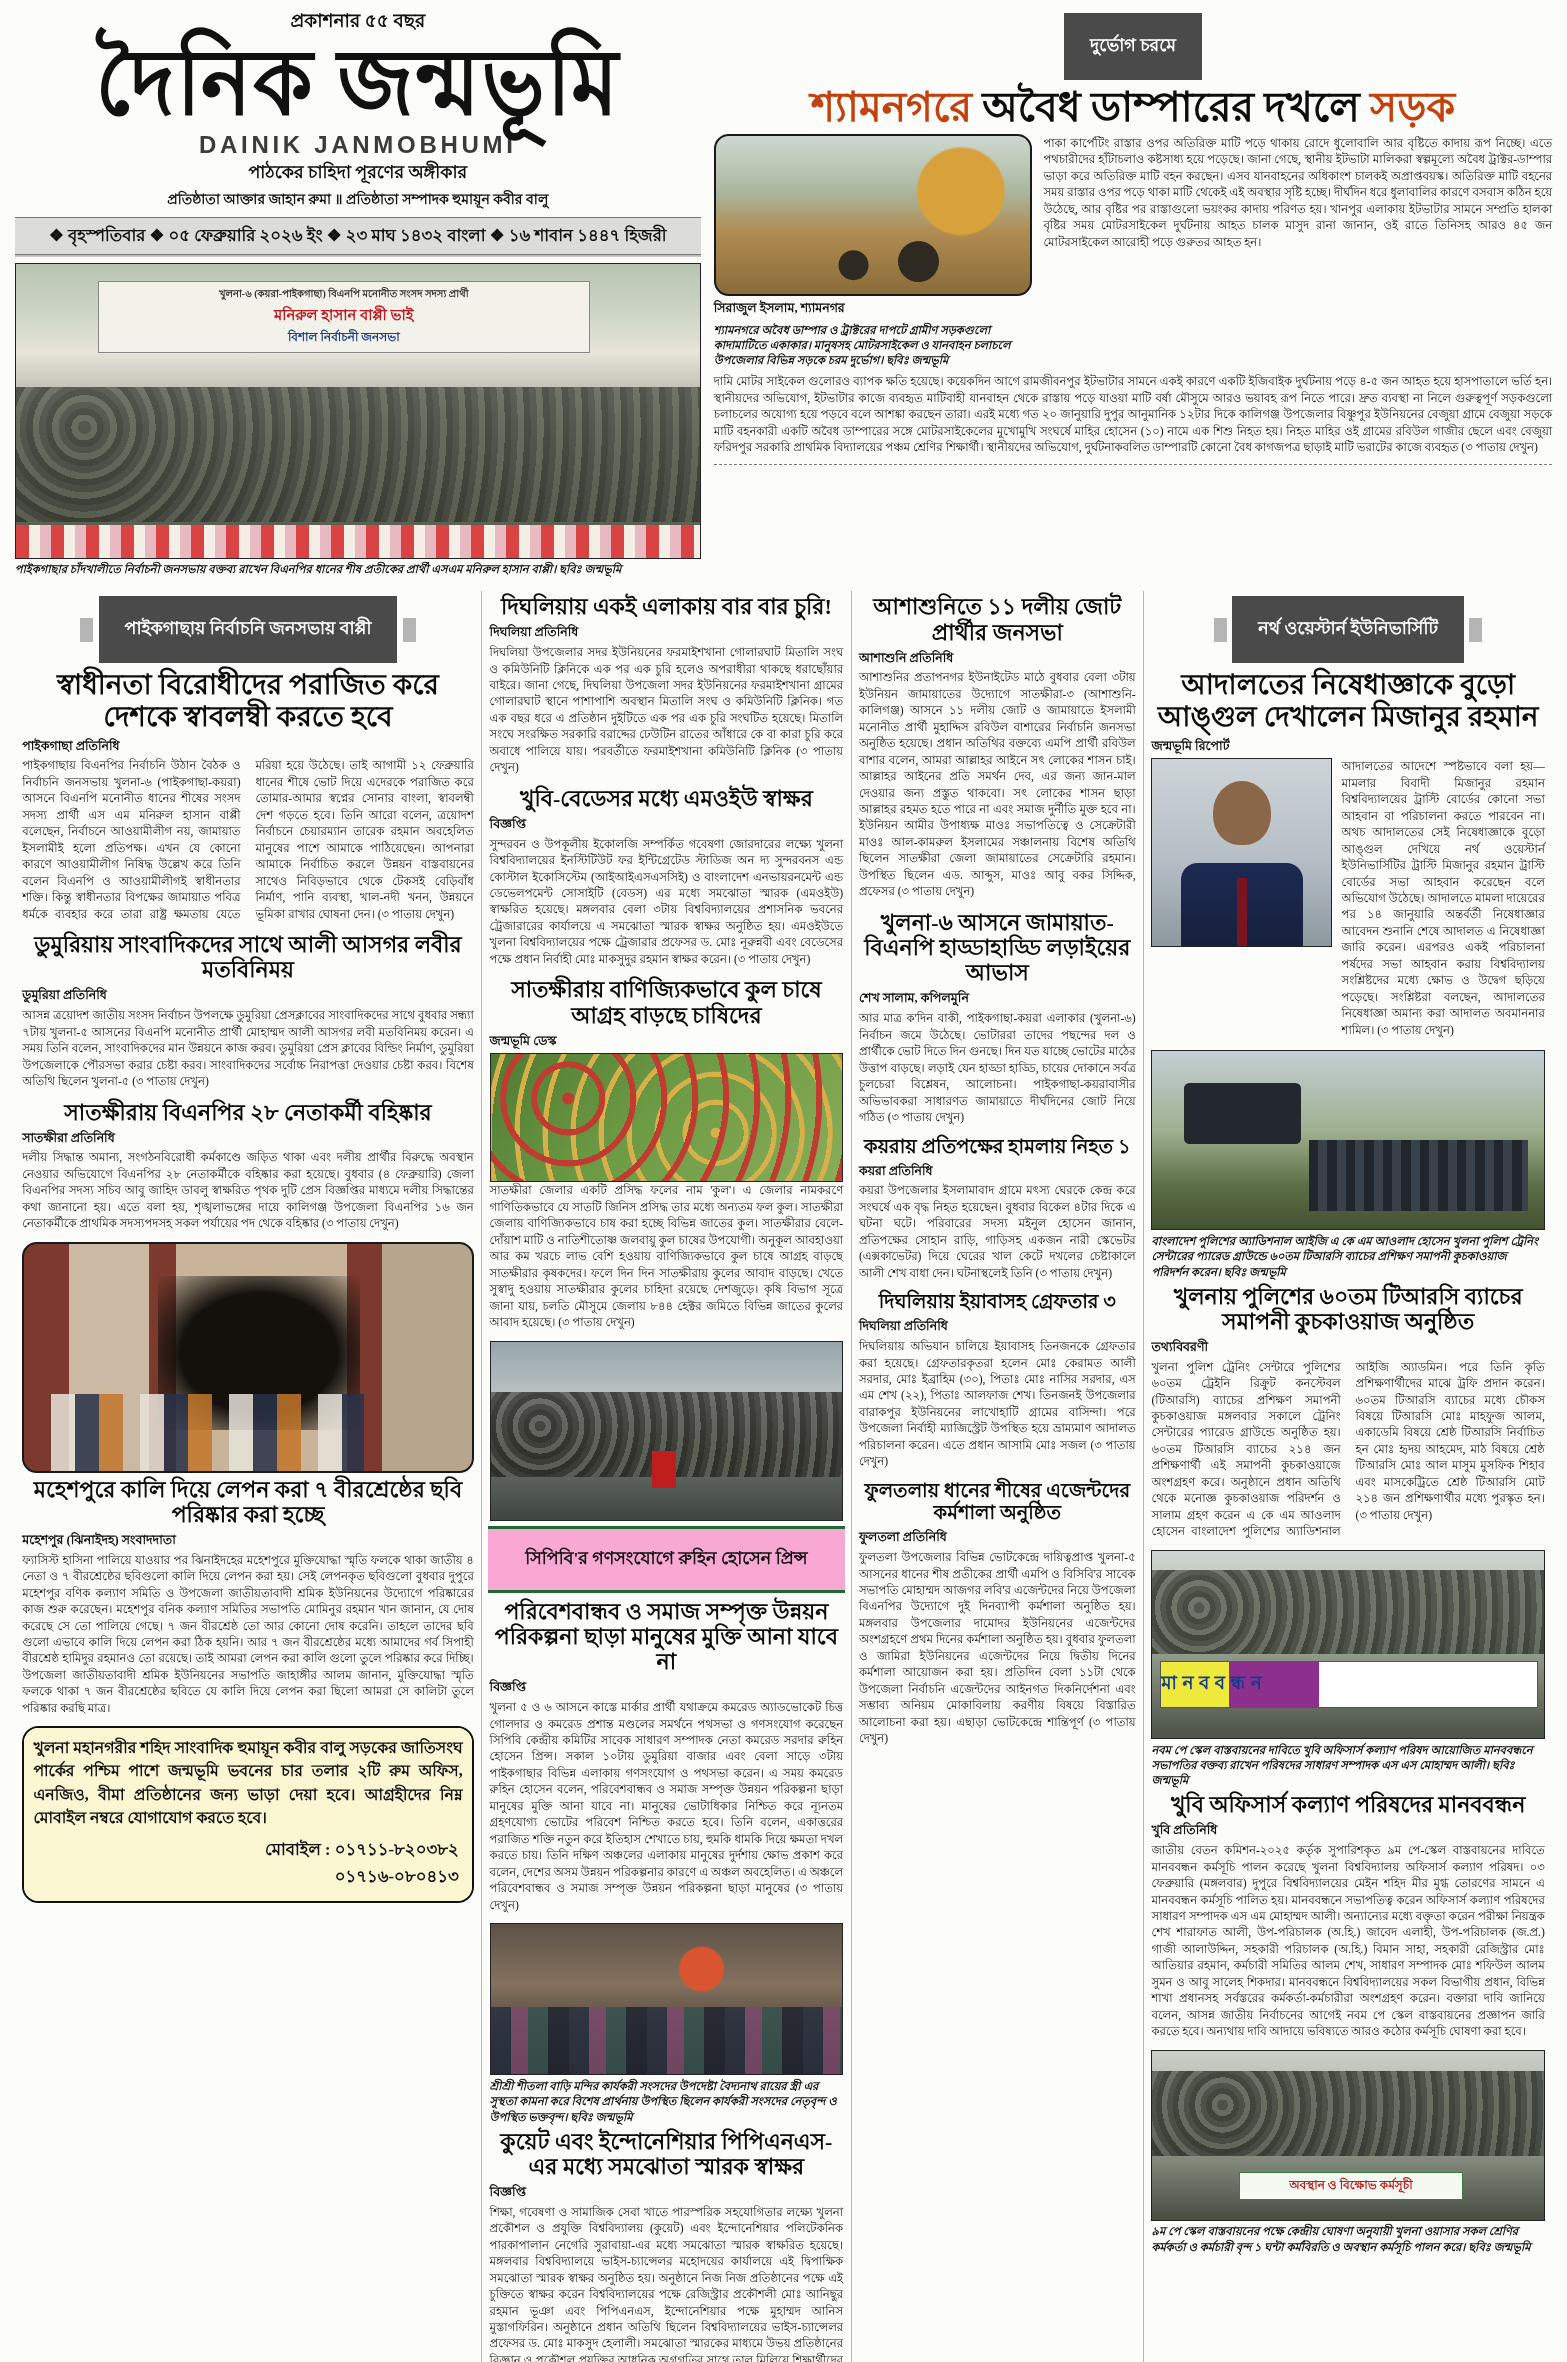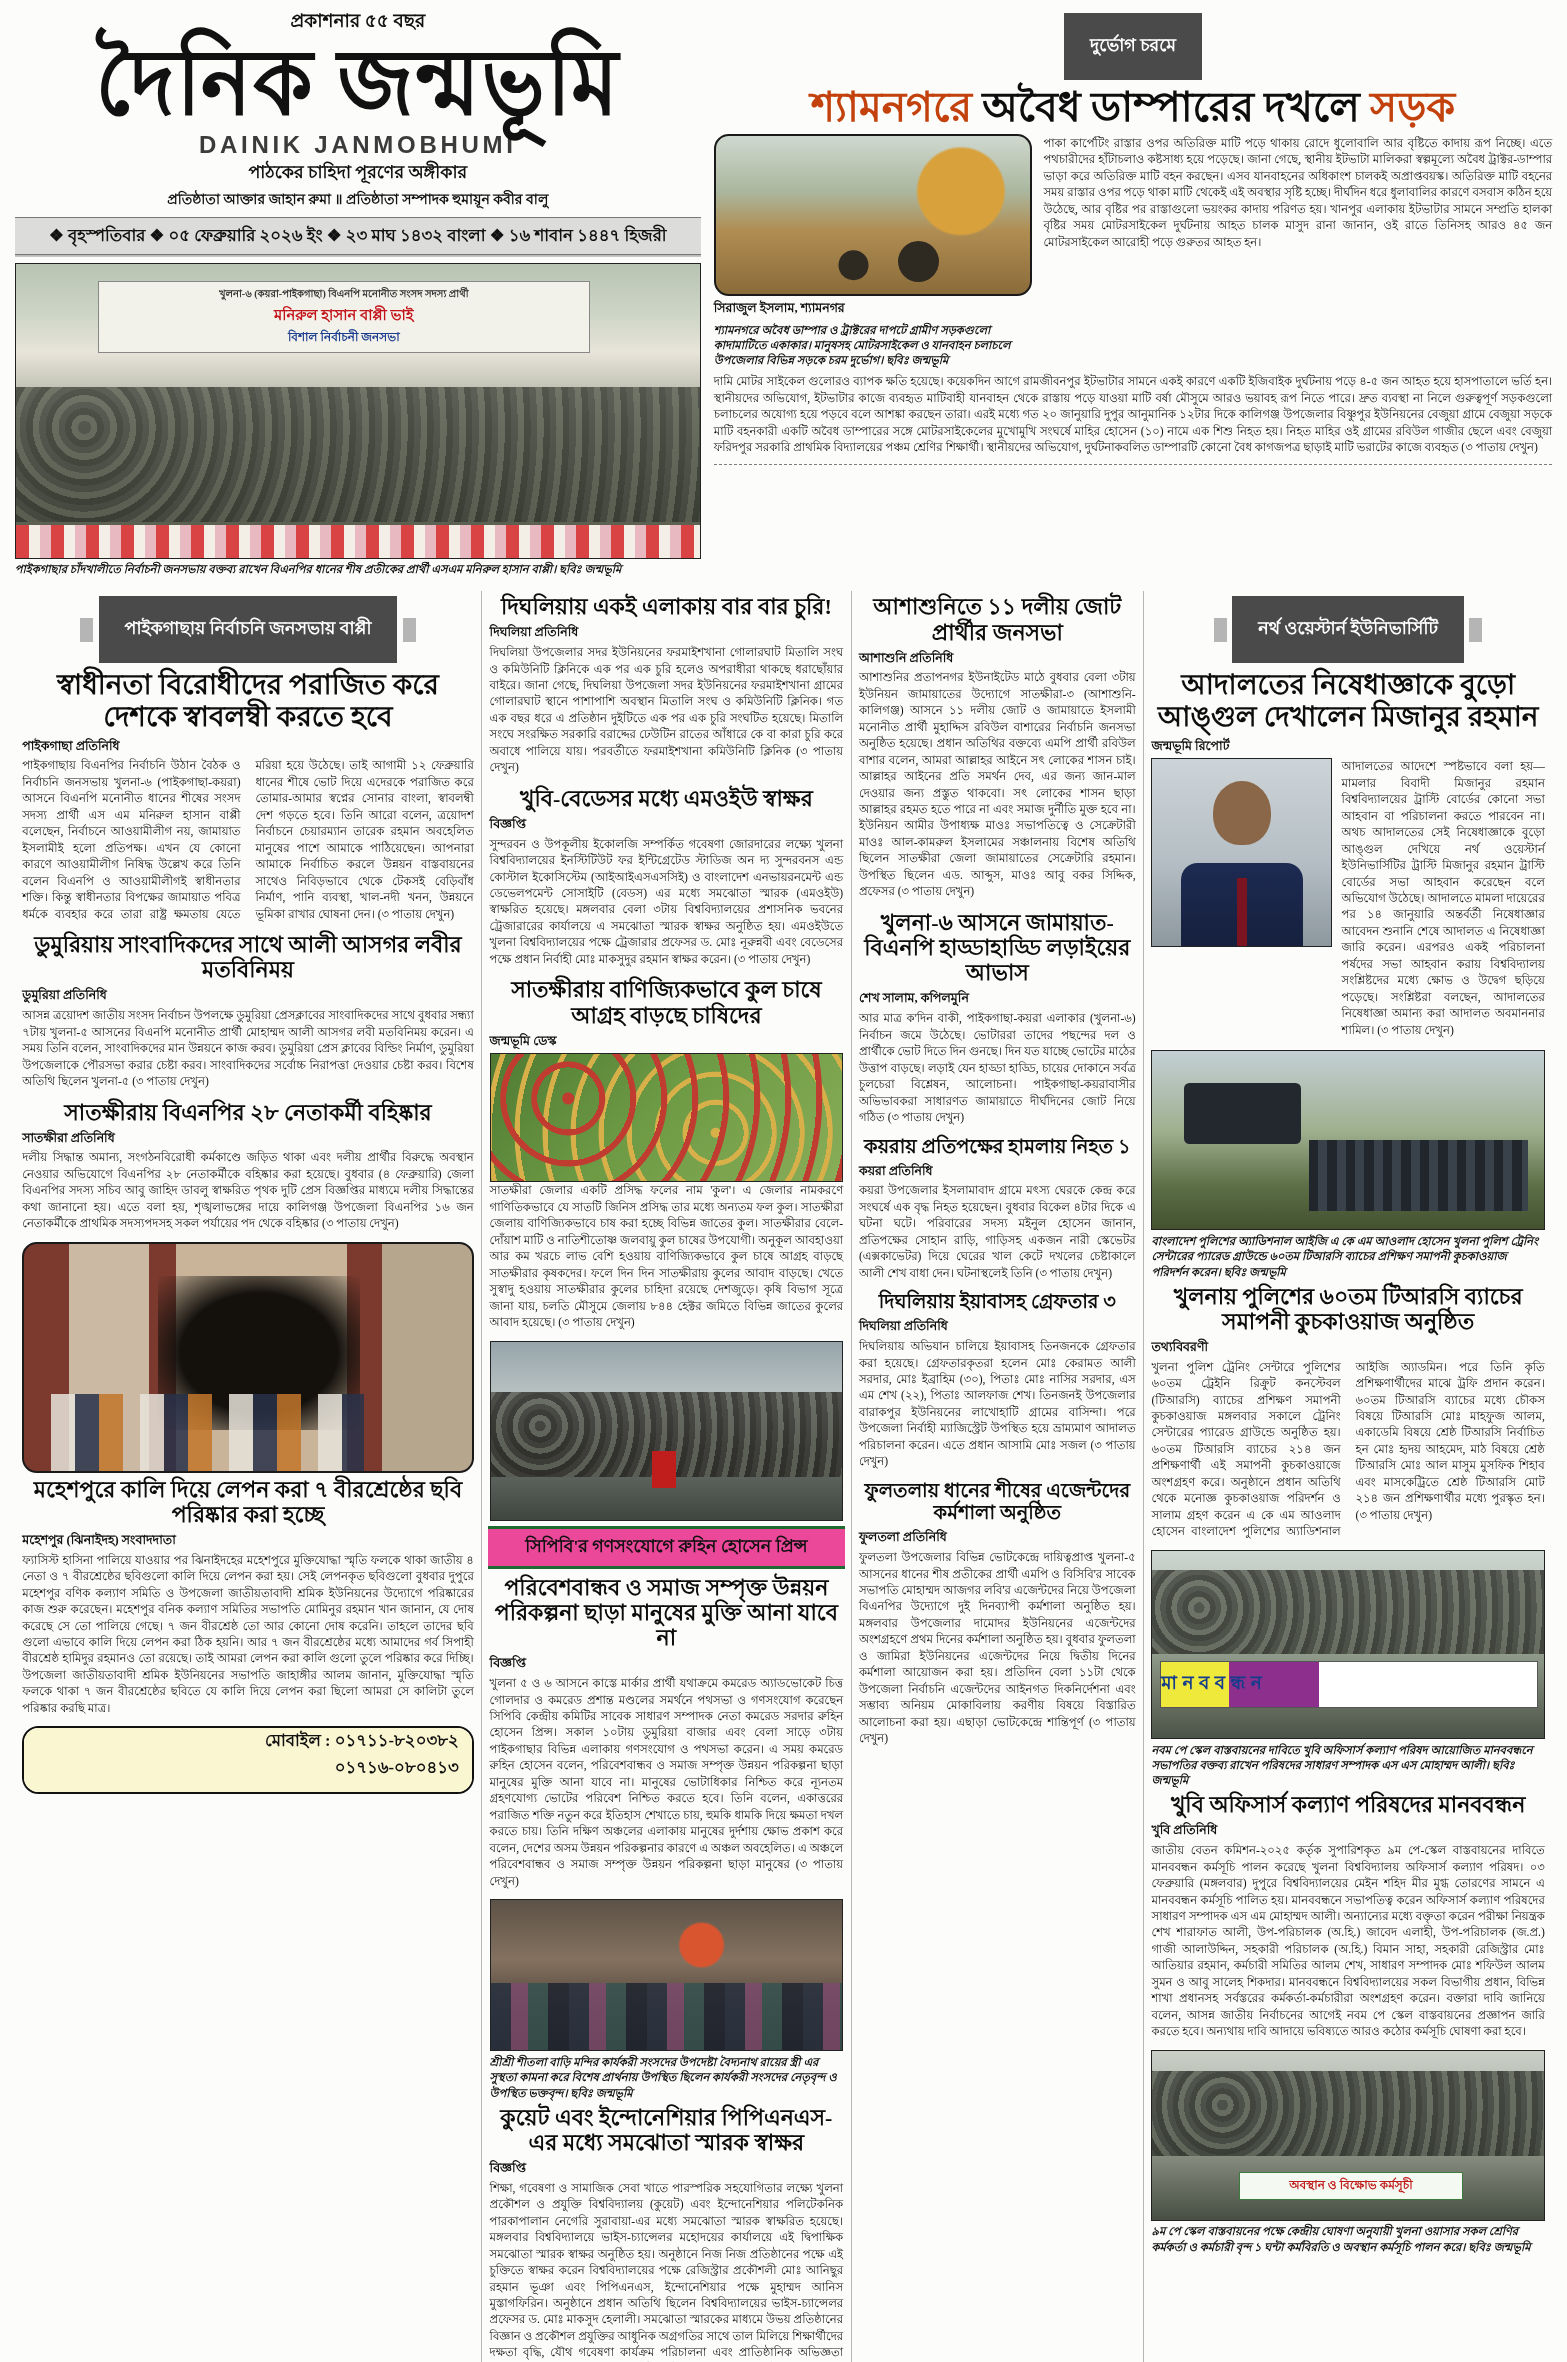--- a/index.html
+++ b/index.html
@@ -15,22 +15,22 @@
   .byline{font-weight:bold;font-size:12.5px;margin:2.8px 0 0.9px 0;}
   .body{font-size:11.6px;line-height:1.42;text-align:justify;margin:1.8px 0;}
   .caption{font-size:11.4px;line-height:1.35;font-weight:bold;font-style:italic;margin:3.7px 0;}
   .cols2{column-count:2;column-gap:14.8px;}
   .red{color:#c2410c;}
   
   .kicker{display:flex;align-items:center;justify-content:center;gap:5.5px;margin:5.5px 0;}
   .kick-end{width:13px;height:24px;background:#b5b5b5;display:inline-block;}
   .kick-label{background:#4a4a4a;color:#fff;font-weight:bold;font-size:17.5px;
               padding:19px 26px;white-space:nowrap;}
-  .kicker.cpb .kick-label{background:#ec4899;color:#111;border-top:3.7px solid #1d6b30;
-              border-bottom:3.7px solid #1d6b30;padding:4px 37px;}
+  .kicker.cpb .kick-label{background:#f9a8d4;color:#111;border-top:3.7px solid #1d6b30;
+              border-bottom:3.7px solid #1d6b30;padding:16px 37px;}
   .kicker.cpb .kick-end{background:#222;height:11px;}
   
   .hdr-row{display:flex;gap:13px;}
   .mast-col{width:45%;}
   .lead-col{width:55%;}
   .mast-center{text-align:center;}
   .anniv{font-size:18.5px;font-weight:bold;}
   .logo{font-size:85px;font-weight:900;line-height:1.02;letter-spacing:1.8px;
         transform:scaleY(1.08);margin:1.8px 0 3.7px 0;}
   .latin{font-family:"Liberation Sans","DejaVu Sans",sans-serif;font-weight:bold;
@@ -198,20 +198,21 @@
         <div class="photo rounded ph-mural">
           <div class="smudge"></div>
           <div class="people"></div>
         </div>
         <h3 class="hl md">মহেশপুরে কালি দিয়ে লেপন করা ৭ বীরশ্রেষ্ঠের ছবি পরিষ্কার করা হচ্ছে</h3>
         <div class="byline">মহেশপুর (ঝিনাইদহ) সংবাদদাতা</div>
         <p class="body">ফ্যাসিস্ট হাসিনা পালিয়ে যাওয়ার পর ঝিনাইদহের মহেশপুরে মুক্তিযোদ্ধা স্মৃতি ফলকে থাকা জাতীয় ৪ নেতা ও ৭ বীরশ্রেষ্ঠের ছবিগুলো কালি দিয়ে লেপন করা হয়। সেই লেপনকৃত ছবিগুলো বুধবার দুপুরে মহেশপুর বণিক কল্যাণ সমিতি ও উপজেলা জাতীয়তাবাদী শ্রমিক ইউনিয়নের উদ্যোগে পরিষ্কারের কাজ শুরু করেছেন। মহেশপুর বনিক কল্যাণ সমিতির সভাপতি মোমিনুর রহমান খান জানান, যে দোষ করেছে সে তো পালিয়ে গেছে। ৭ জন বীরশ্রেষ্ঠ তো আর কোনো দোষ করেনি। তাহলে তাদের ছবি গুলো এভাবে কালি দিয়ে লেপন করা ঠিক হয়নি। আর ৭ জন বীরশ্রেষ্ঠের মধ্যে আমাদের গর্ব সিপাহী বীরশ্রেষ্ঠ হামিদুর রহমানও তো রয়েছে। তাই আমরা লেপন করা কালি গুলো তুলে পরিষ্কার করে দিচ্ছি। উপজেলা জাতীয়তাবাদী শ্রমিক ইউনিয়নের সভাপতি জাহাঙ্গীর আলম জানান, মুক্তিযোদ্ধা স্মৃতি ফলকে থাকা ৭ জন বীরশ্রেষ্ঠের ছবিতে যে কালি দিয়ে লেপন করা ছিলো আমরা সে কালিটা তুলে পরিষ্কার করছি মাত্র।</p>
       </article>
 
       <aside class="ad">
+        <div class="ad-body">খুলনা মহানগরীর শহিদ সাংবাদিক হুমায়ূন কবীর বালু সড়কের জাতিসংঘ পার্কের পশ্চিম পাশে জন্মভূমি ভবনের চার তলার ২টি রুম অফিস, এনজিও, বীমা প্রতিষ্ঠানের জন্য ভাড়া দেয়া হবে। আগ্রহীদের নিম্ন মোবাইল নম্বরে যোগাযোগ করতে হবে।</div>
         <div class="ad-phone">মোবাইল : ০১৭১১-৮২০৩৮২
 ০১৭১৬-০৮০৪১৩</div>
       </aside>
     </div>
 
     <div class="col c2">
       <article class="story">
         <h3 class="hl md">দিঘলিয়ায় একই এলাকায় বার বার চুরি!</h3>
         <div class="byline">দিঘলিয়া প্রতিনিধি</div>
         <p class="body">দিঘলিয়া উপজেলার সদর ইউনিয়নের ফরমাইশখানা গোলারঘাট মিতালি সংঘ ও কমিউনিটি ক্লিনিকে এক পর এক চুরি হলেও অপরাধীরা থাকছে ধরাছোঁয়ার বাইরে। জানা গেছে, দিঘলিয়া উপজেলা সদর ইউনিয়নের ফরমাইশখানা গ্রামের গোলারঘাট স্থানে পাশাপাশি অবস্থান মিতালি সংঘ ও কমিউনিটি ক্লিনিক। গত এক বছর ধরে এ প্রতিষ্ঠান দুইটিতে এক পর এক চুরি সংঘটিত হয়েছে। মিতালি সংঘে সংরক্ষিত সরকারি বরাদ্দের ঢেউটিন রাতের আঁধারে কে বা কারা চুরি করে অবাধে পালিয়ে যায়। পরবর্তীতে ফরমাইশখানা কমিউনিটি ক্লিনিক (৩ পাতায় দেখুন)</p>

